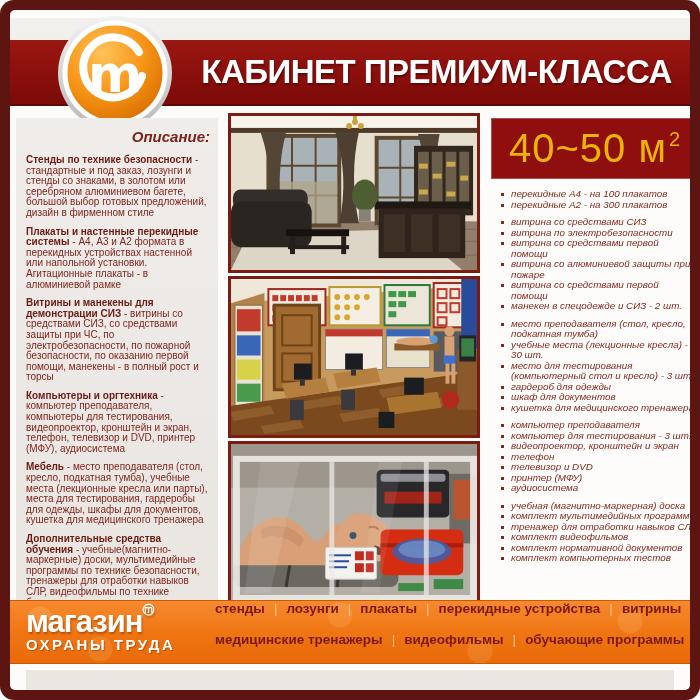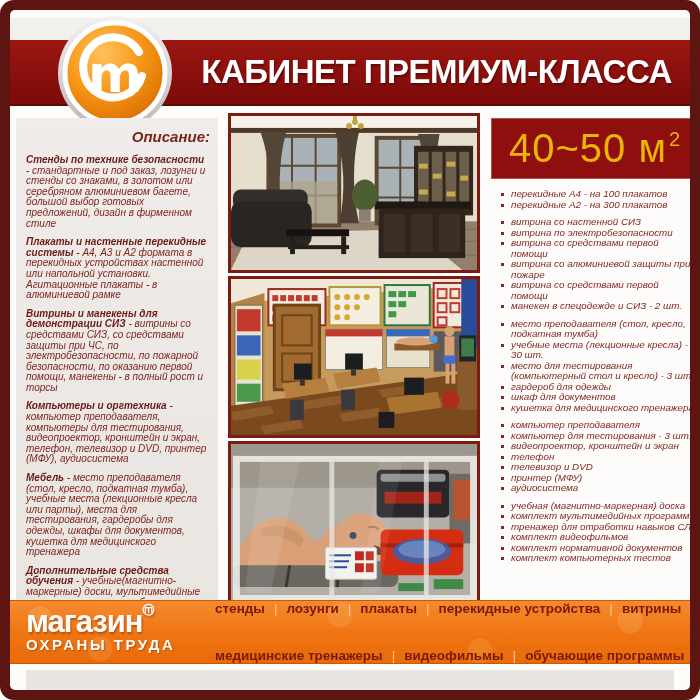--- a/index.html
+++ b/index.html
@@ -16,21 +16,21 @@
   .title-band .title{position:absolute;left:185px;right:12px;top:0;height:100%;
       display:flex;align-items:center;justify-content:center;
       color:#ffffff;font-size:33px;font-weight:bold;letter-spacing:-0.5px;white-space:nowrap;
       text-shadow:1px 2px 2px rgba(0,0,0,.35);}
   .logo-wrap{position:absolute;left:46px;top:4px;width:118px;height:118px;}
 
   
   .left-col{position:absolute;left:6px;top:108px;width:202px;height:486px;
       background:linear-gradient(#efecea,#e9e5e1);padding:10px 8px 6px 10px;overflow:hidden;}
   .desc-heading{font-style:italic;font-weight:bold;font-size:15px;color:#7a241d;margin:0 0 10px 0;text-align:right;}
-  .desc-p{font-style:italic;font-size:10px;line-height:10.6px;color:#80241d;margin:0 0 8px 0;}
+  .desc-p{font-size:10px;line-height:10.6px;color:#80241d;margin:0 0 8px 0;}
   .desc-lead{font-weight:bold;color:#6d1a14;}
 
   
   .photos{position:absolute;left:208px;top:103px;width:264px;}
   .photo{position:absolute;left:10px;width:252px;background:#fff;
       border:3px solid #7a1c12;box-shadow:0 0 0 1px #ffffff inset;}
   .photo svg{display:block;width:100%;height:100%;}
   .photo-1{top:0;height:160px;}
   .photo-2{top:163px;height:162px;}
   .photo-3{top:328px;height:165px;}
@@ -55,21 +55,21 @@
         radial-gradient(circle 14px at 330px 14px, rgba(255,220,160,.14) 0 12px, transparent 13px),
         radial-gradient(circle 14px at 470px 50px, rgba(255,220,160,.14) 0 12px, transparent 13px),
         radial-gradient(circle 14px at 620px 20px, rgba(255,220,160,.16) 0 12px, transparent 13px),
         linear-gradient(#f68a2e,#ef7412 55%,#e96a08);
       border-top:1px solid #c85a06;border-bottom:1px solid #c85a06;}
   .brand{position:absolute;left:16px;top:3px;color:#ffffff;line-height:1;}
   .brand-top{font-size:31px;font-weight:bold;letter-spacing:-1px;text-shadow:1px 2px 2px rgba(150,60,0,.6);}
   .brand-top sup{font-size:12px;vertical-align:18px;letter-spacing:0;}
   .brand-bottom{font-size:15px;font-weight:bold;letter-spacing:2.5px;margin-top:0;text-shadow:1px 1px 1px rgba(150,60,0,.6);}
   .menu{position:absolute;left:205px;right:6px;top:0;height:100%;
-      display:flex;flex-direction:column;justify-content:space-between;gap:16px;}
+      display:flex;flex-direction:column;justify-content:flex-start;gap:16px;}
   .menu-row{list-style:none;display:flex;flex-wrap:nowrap;margin:0;padding:0;white-space:nowrap;}
   .menu-row li{font-size:13.5px;font-weight:bold;color:#7a190a;cursor:pointer;}
   .menu-row li:not(:last-child)::after{content:"|";color:#ffc98f;font-weight:normal;margin:0 9px;}
   .bottom-band{position:absolute;left:16px;right:16px;top:660px;height:23px;background:#e9e6e2;}
 </style>
 </head>
 <body>
 
 <div class="poster">
   <div class="inner">
@@ -363,21 +363,21 @@
           <sup>2</sup>
       </div>
       <div class="rlists">
         <ul class="rlist">
 
         <li>перекидные А4 - на 100 плакатов</li>
             <li>перекидные А2 - на 300 плакатов</li>
           </ul>
         <ul class="rlist">
 
-        <li>витрина со настенной СИЗ</li>
+        <li>витрина со средствами СИЗ</li>
             <li>витрина по электробезопасности</li>
             <li>витрина со средствами первой помощи</li>
             <li>витрина со алюминиевой защиты при пожаре</li>
             <li>витрина со средствами первой помощи</li>
             <li>манекен в спецодежде и СИЗ - 2 шт.</li>
           </ul>
         <ul class="rlist">
 
         <li>место преподавателя (стол, кресло, подкатная тумба)</li>
             <li>учебные места (лекционные кресла) - 30 шт.</li>

